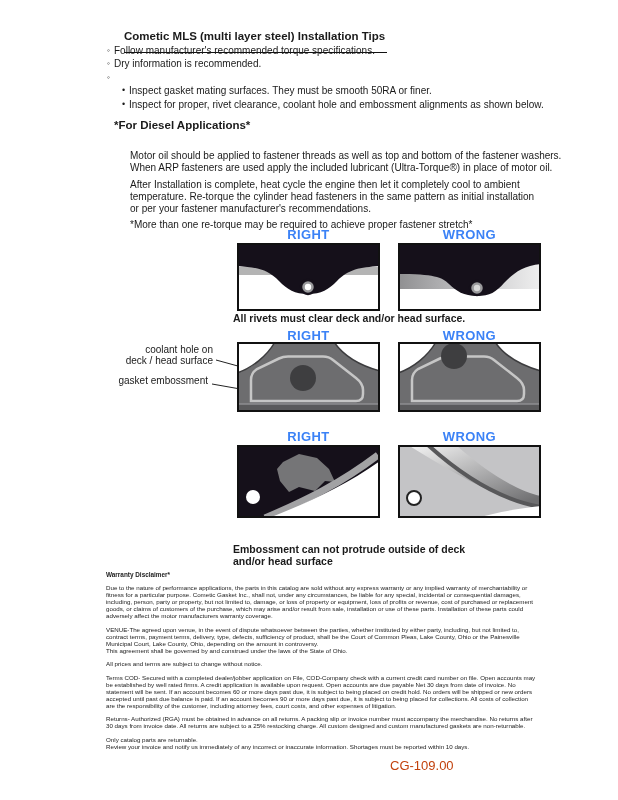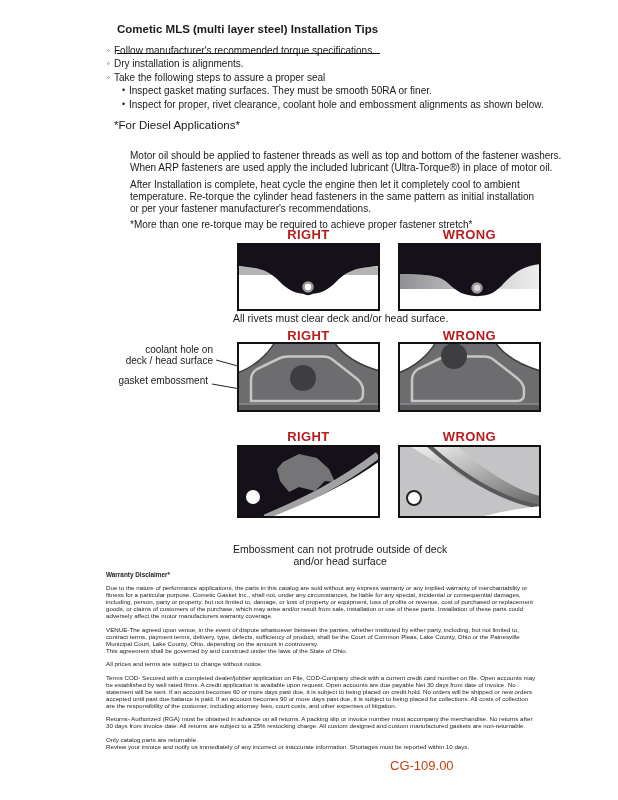--- a/index.html
+++ b/index.html
@@ -1,43 +1,43 @@
 <!DOCTYPE html>
 <html><head>
 <meta charset="utf-8">
 <style>
   html,body{margin:0;padding:0;background:#ffffff;}
   #page{position:relative;width:618px;height:800px;background:#ffffff;overflow:hidden;
         font-family:"Liberation Sans","DejaVu Sans",sans-serif;color:#1a1a1a;}
 
-  .title{position:absolute;left:114px;top:20px;margin:3px;font-size:11.5px;font-weight:bold;
-         border-bottom:1.5px solid #111;padding-bottom:18px;padding-right:2px;white-space:nowrap;}
+  .title{position:absolute;left:114px;top:20px;margin:10px;font-size:11.5px;font-weight:bold;
+         border-bottom:1.5px solid #111;padding-bottom:10px;padding-right:2px;white-space:nowrap;}
 
   .bullets{position:absolute;left:107px;top:44px;width:500px;font-size:10px;line-height:13.4px;}
   .bullet{display:flex;}
   .bullet .mk{width:7px;flex:0 0 7px;font-size:8.5px;line-height:13.4px;}
   .bullet.sub{margin-left:15px;}
   .bullet.sub .mk{font-size:9px;}
 
-  .diesel-heading{position:absolute;left:114px;top:119px;margin:0;font-size:11.5px;font-weight:normal;}
+  .diesel-heading{position:absolute;left:114px;top:119px;margin:0;font-size:11.5px;font-weight:bold;}
   .para{position:absolute;left:114px;width:500px;margin:16px;font-size:10px;line-height:12px;white-space:pre-line;}
   #p1{top:134px;} #p2{top:163px;} #p3{top:203px;}
 
   .lbl{position:absolute;width:143px;text-align:center;font-size:13px;font-weight:bold;
-       letter-spacing:.4px;color:#b91c1c;}
+       letter-spacing:.4px;color:#3b82f6;}
   #lbl-r1{left:237px;top:227px;} #lbl-w1{left:398px;top:227px;}
   #lbl-r2{left:237px;top:328px;} #lbl-w2{left:398px;top:328px;}
   #lbl-r3{left:237px;top:429px;} #lbl-w3{left:398px;top:429px;}
 
   .dimg{position:absolute;display:block;}
   #img-r1{left:237px;top:243px;} #img-w1{left:398px;top:243px;}
   #img-r2{left:237px;top:342px;} #img-w2{left:398px;top:342px;}
   #img-r3{left:237px;top:445px;} #img-w3{left:398px;top:445px;}
 
-  .cap{position:absolute;font-size:10.5px;font-weight:normal;line-height:11.5px;white-space:pre-line;text-align:center;}
+  .cap{position:absolute;font-size:10.5px;font-weight:bold;line-height:11.5px;white-space:pre-line;}
   #cap1{left:233px;top:313px;} #cap2{left:236px;top:413px;} #cap3{left:233px;top:512px;margin-top:32px;}
 
   .callout{position:absolute;font-size:10px;line-height:10.5px;text-align:right;white-space:pre-line;}
   #callout-coolant{left:118px;top:345px;width:95px;}
   #callout-emboss{left:118px;top:376px;width:90px;}
   #leader-lines{position:absolute;left:120px;top:340px;pointer-events:none;}
 
   .disclaimer{position:absolute;left:106px;top:571px;width:430px;font-size:6.2px;line-height:7px;color:#222;}
   .disclaimer h3{margin:0 0 6px 0;font-size:6.4px;font-weight:bold;}
   .disclaimer p{margin:0 0 6.5px 0;white-space:pre-line;}
@@ -51,25 +51,24 @@
 
   <h1 class="title">Cometic MLS (multi layer steel) Installation Tips</h1>
 
   <div class="bullets">
     <div class="bullet">
       <span class="mk">◦</span>
       <span>Follow manufacturer's recommended torque specifications.</span>
     </div>
     <div class="bullet">
       <span class="mk">◦</span>
-      <span>Dry installation is alignments.</span>
+      <span>Dry information is recommended.</span>
     </div>
     <div class="bullet">
       <span class="mk">◦</span>
-      <span>Take the following steps to assure a proper seal</span>
     </div>
     <div class="bullet sub">
       <span class="mk">•</span>
       <span>Inspect gasket mating surfaces.  They must be smooth 50RA or finer.</span>
     </div>
     <div class="bullet sub">
       <span class="mk">•</span>
       <span>Inspect for proper, rivet clearance, coolant hole and embossment alignments as shown below.</span>
     </div>
   </div>

